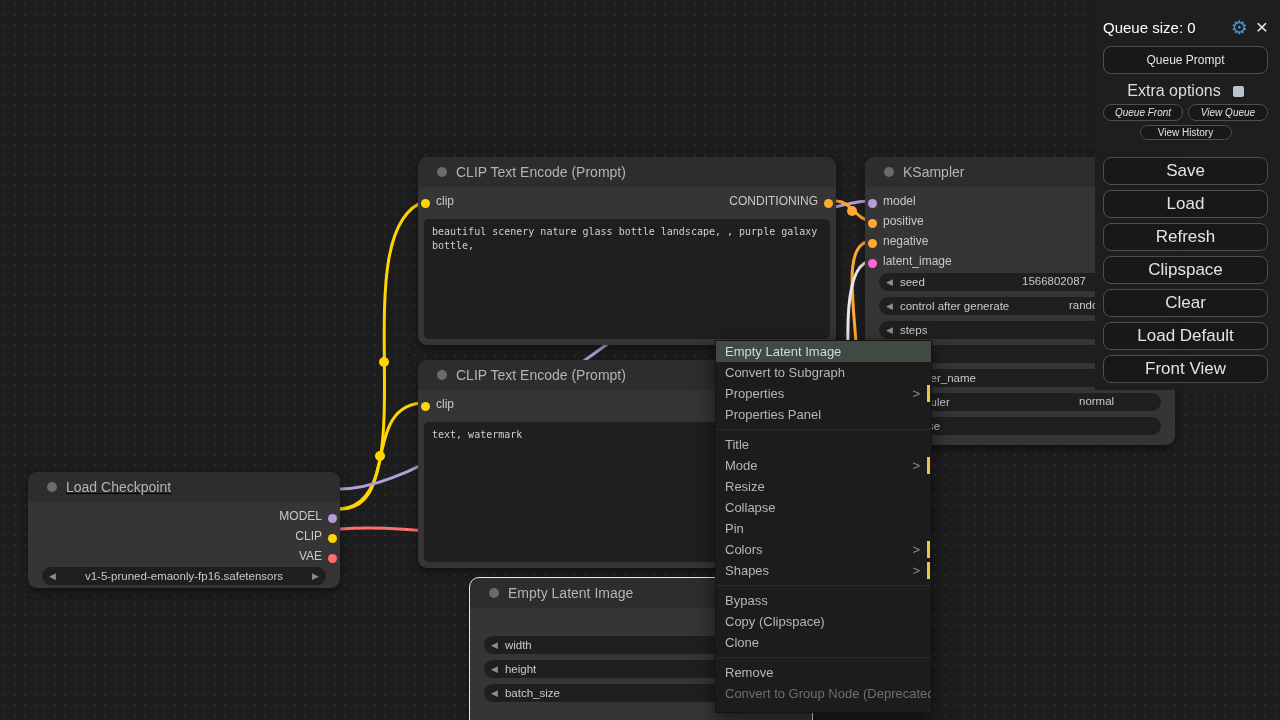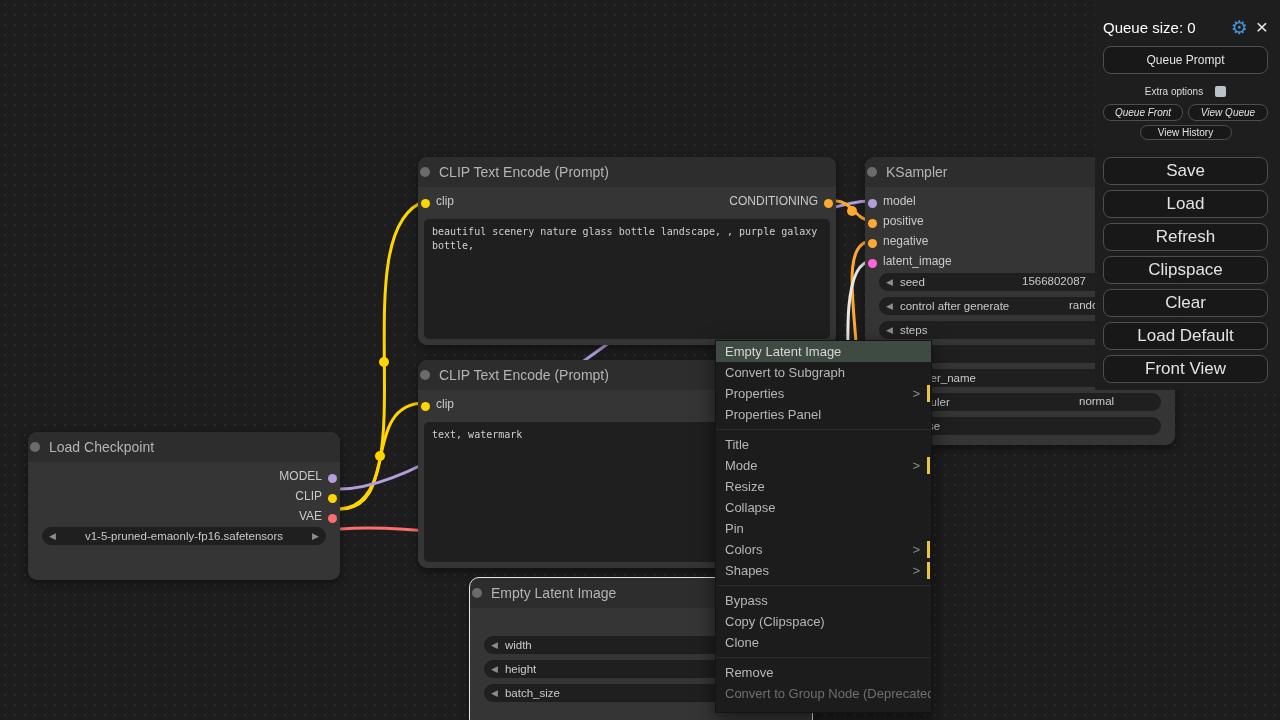--- a/index.html
+++ b/index.html
@@ -14,21 +14,21 @@
   .canvas{position:relative;width:1280px;height:720px;overflow:hidden;}
 
   
   svg.wires{position:absolute;left:0;top:0;z-index:1;pointer-events:none;}
 
   
   .node{position:absolute;background:#353535;border-radius:9px;
         box-shadow:0 3px 10px rgba(0,0,0,.45);z-index:2;overflow:hidden;}
   .node.selected{outline:1px solid #e9e9e9;}
   .node-header{height:30px;background:#2d2d2d;border-radius:9px 9px 0 0;
-        display:flex;align-items:center;gap:9px;padding:0 2px;}
+        display:flex;align-items:center;gap:9px;padding:0 19px;}
   .title-dot{width:10px;height:10px;border-radius:50%;background:#6b6b6b;flex:0 0 auto;}
   .node-title{color:#b4b4b4;font-size:14px;white-space:nowrap;}
 
   .slot{position:absolute;display:flex;align-items:flex-end;gap:6px;
         color:#c9c9c9;font-size:12px;height:14px;white-space:nowrap;}
   .slot.out{flex-direction:row;}
   .dot{width:9px;height:9px;border-radius:50%;flex:0 0 auto;}
   .dot.model{background:#B39DDB;} .dot.clip{background:#FFD500;}
   .dot.vae{background:#FF6E6E;}  .dot.cond{background:#FFA931;}
   .dot.latent{background:#FF64D8;}
@@ -62,21 +62,21 @@
   .menu-panel{position:absolute;right:0;top:0;width:185px;height:390px;z-index:50;
         background:rgba(30,30,30,.97);color:#e3e3e3;padding:8px 12px 0 8px;box-sizing:border-box;}
   .mp-row1{display:flex;align-items:center;margin-top:8px;height:22px;gap:8px;}
   .queue-size{font-size:15px;color:#fff;flex:1;}
   .settings-icon{color:#4595d6;font-size:19px;cursor:pointer;}
   .close-icon{color:#e8e8e8;font-size:21px;line-height:18px;cursor:pointer;}
   .btn{background:#181818;border:1px solid #4e4e4e;border-radius:8px;
         color:#e3e3e3;text-align:center;cursor:pointer;box-sizing:border-box;}
   .btn-queue{margin-top:8px;height:28px;line-height:26px;font-size:12px;}
   .extra-row{margin-top:10px;height:14px;display:flex;align-items:center;
-        justify-content:center;gap:12px;font-size:10px;color:#dcdcdc;}
+        justify-content:center;gap:12px;font-size:16px;color:#dcdcdc;}
   .checkbox{width:11px;height:11px;background:#b9c3c9;border-radius:2px;display:inline-block;}
   .small-row{margin-top:6px;display:flex;gap:5px;}
   .btn-small{flex:1;height:17px;line-height:15px;font-size:10px;border-radius:8px;font-style:italic;}
   .btn-history{display:block;margin:4px auto 0;width:92px;height:15px;line-height:13px;
         font-size:10px;border-radius:8px;}
   .btn-action{margin-top:5px;height:28px;line-height:26px;font-size:17px;}
   .btn-action.first{margin-top:17px;}
 </style>
 </head>
 <body>
@@ -177,21 +177,21 @@
       <span class="warr">◀</span>
       <span class="wlabel">scheduler</span>
       <span class="wvalue" style="left:200px;">normal</span>
     </div>
     <div class="widget" style="left:14px;right:14px;top:260px;">
       <span class="warr">◀</span>
       <span class="wlabel">denoise</span>
     </div>
   </div>
 
-  <div class="node" style="left:28px;top:432px;width:312px;height:148px;">
+  <div class="node" style="left:28px;top:472px;width:312px;height:116px;text-decoration:underline;">
     <div class="node-header">
       <span class="title-dot"></span>
       <span class="node-title">Load Checkpoint</span>
     </div>
     <div class="slot out" style="right:3px;top:37px;">
       <span>MODEL</span>
       <span class="dot model"></span>
     </div>
     <div class="slot out" style="right:3px;top:57px;">
       <span>CLIP</span>

